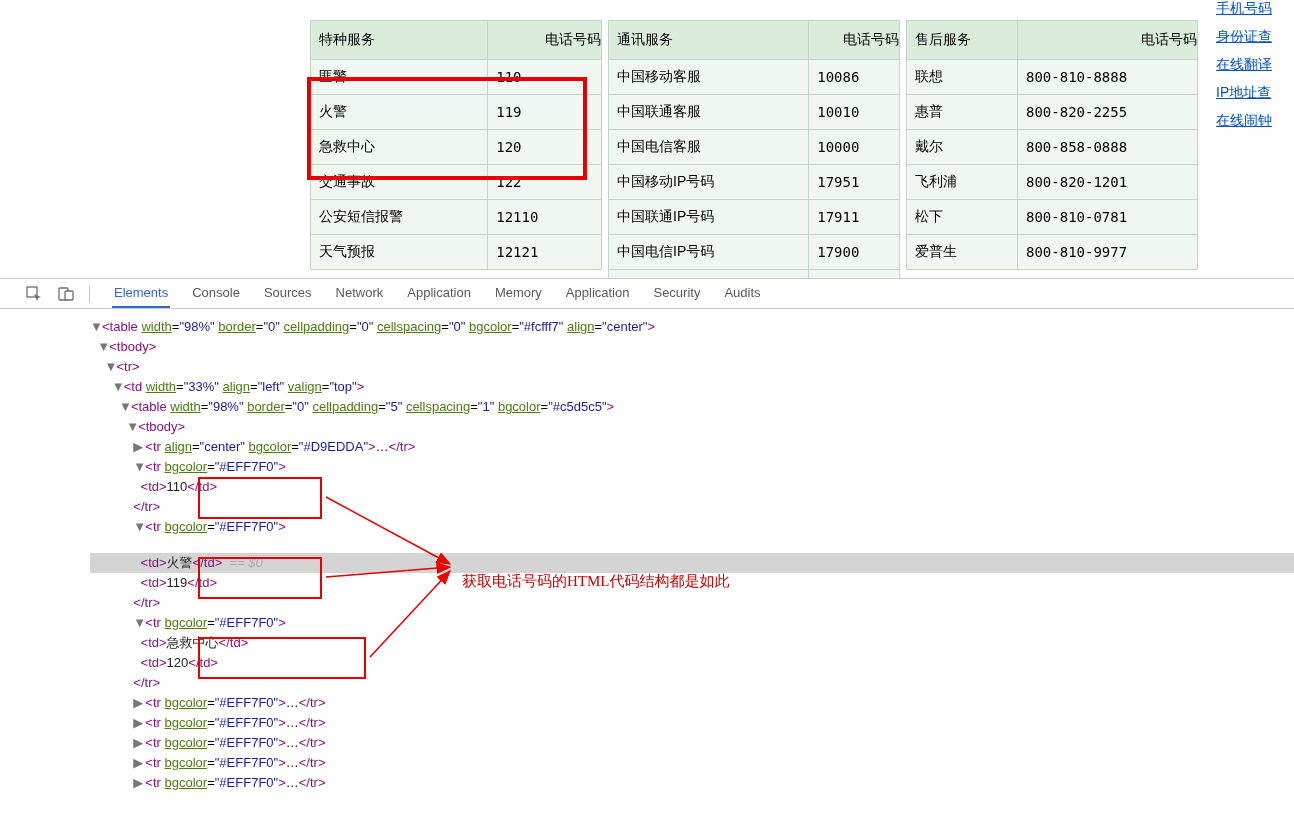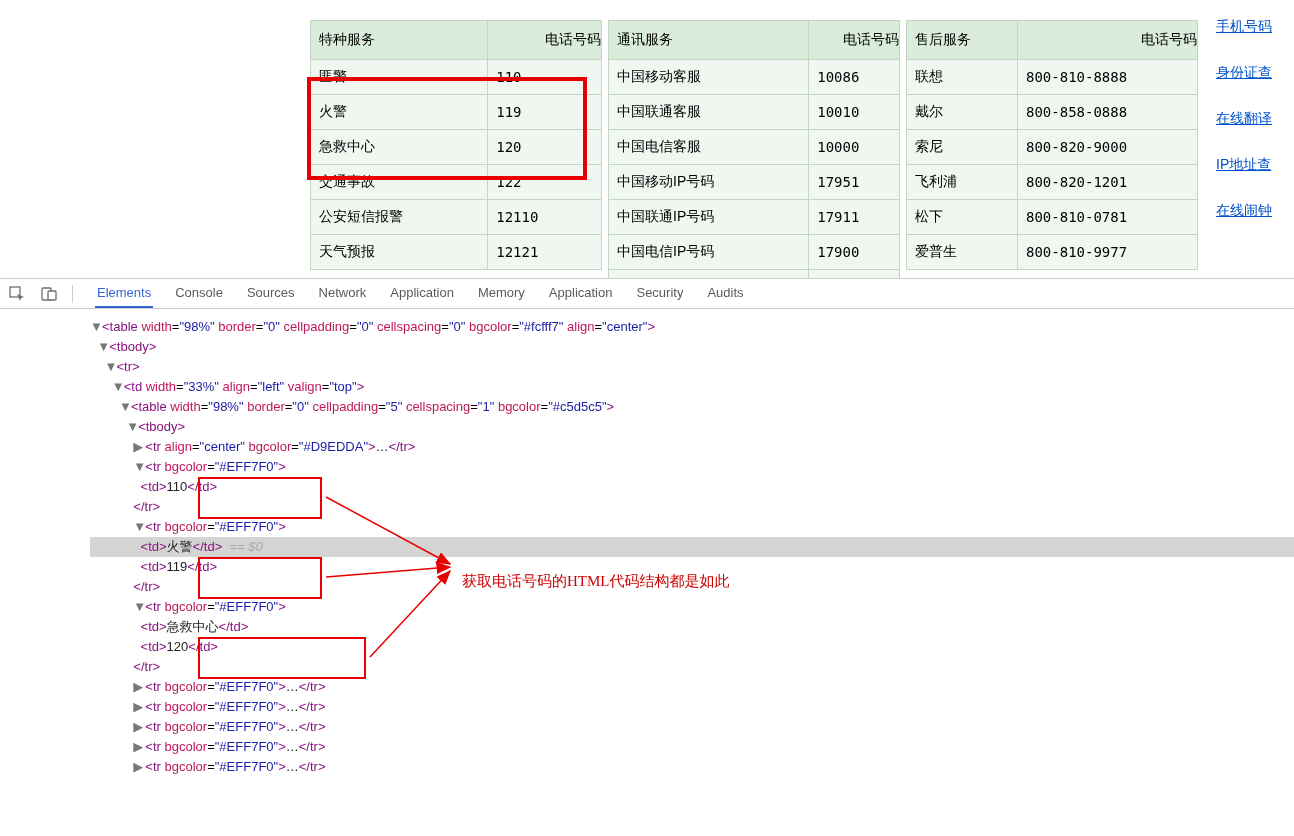--- a/index.html
+++ b/index.html
@@ -10,36 +10,36 @@
 .tbl-container { flex: 1; position: relative; }
 table { width: 100%; border-collapse: separate; border-spacing: 1px; background: #c5d5c5; }
 th { background: #D9EDDA; padding: 10px 8px; font-weight: normal; font-size: 14px; text-align: left; }
 th.num { text-align: right; padding-right: 0; }
 td { background: #EFF7F0; padding: 8px 8px; font-size: 14px; }
 td.num { font-family: Consolas, Monaco, monospace; }
 
 .red-box1 { position: absolute; border: 4px solid #e80000; pointer-events: none; left: -3px; top: 57px; width: 280px; height: 103px; z-index: 5; }
 
 .side-links { width: 86px; padding-top: 0; }
-.side-links a { display: block; color: #0050cc; text-decoration: underline; padding: 18px 0 10px 8px; font-size: 14px; white-space: nowrap; overflow: hidden; }
+.side-links a { display: block; color: #0050cc; text-decoration: underline; padding: 0 0 10px 8px; font-size: 14px; white-space: nowrap; overflow: hidden; }
 
 .dev-panel { border-top: 1px solid #ccc; background: #fff; }
-.dev-toolbar { display: flex; align-items: center; height: 30px; border-bottom: 1px solid #ccc; padding: 0 8px; gap: 14px; }
+.dev-toolbar { display: flex; align-items: center; height: 30px; border-bottom: 1px solid #ccc; padding: 0 25px; gap: 14px; }
 .dev-icon { width: 18px; height: 18px; display: flex; align-items: center; justify-content: center; color: #6e6e6e; cursor: pointer; }
 .dev-icon svg { width: 16px; height: 16px; }
 .dev-tabs { display: flex; gap: 20px; margin-left: 8px; }
 .dev-tab { color: #5a5a5a; font-size: 13px; padding: 6px 2px; cursor: pointer; }
 .dev-tab.active { color: #3367d6; border-bottom: 2px solid #3367d6; }
 
 .dom-tree { font-family: Consolas, Monaco, monospace; font-size: 13px; padding: 8px 0 20px 90px; line-height: 20px; position: relative; }
 .dom-line { white-space: pre; position: relative; }
-.dom-line.highlighted { background: #d4d4d4; }
+.dom-line.highlighted { background: #d4d4d4; margin-top: 16px; }
 .tri { color: #777; display: inline-block; width: 12px; cursor: pointer; }
 .tag { color: #881280; }
-.attr { color: #be185d; }
+.attr { color: #4d7c0f; text-decoration: underline; }
 .val { color: #1a1aa6; }
 .txt { color: #222; }
 .grey-eq { color: #aaa; font-style: italic; }
 .sel-box-wrap { position: absolute; border: 2px solid #e80000; pointer-events: none; }
 
 .anno-text { position: absolute; color: #c00; font-size: 15px; font-family: "Microsoft YaHei"; }
 .arrow-svg { position: absolute; pointer-events: none; }
 
 .cutoff { overflow: hidden; }
 </style>
@@ -132,26 +132,26 @@
               <th>售后服务</th>
               <th class="num">电话号码</th>
             </tr>
         </tbody>
           <tbody id="tb2">
             <tr>
               <td>联想</td>
               <td class="num">800-810-8888</td>
             </tr>
             <tr>
+              <td>惠普</td>
+              <td class="num">800-820-2255</td>
+            </tr>
+            <tr>
               <td>戴尔</td>
               <td class="num">800-858-0888</td>
-            </tr>
-            <tr>
-              <td>索尼</td>
-              <td class="num">800-820-9000</td>
             </tr>
             <tr>
               <td>飞利浦</td>
               <td class="num">800-820-1201</td>
             </tr>
             <tr>
               <td>松下</td>
               <td class="num">800-810-0781</td>
             </tr>
             <tr>

